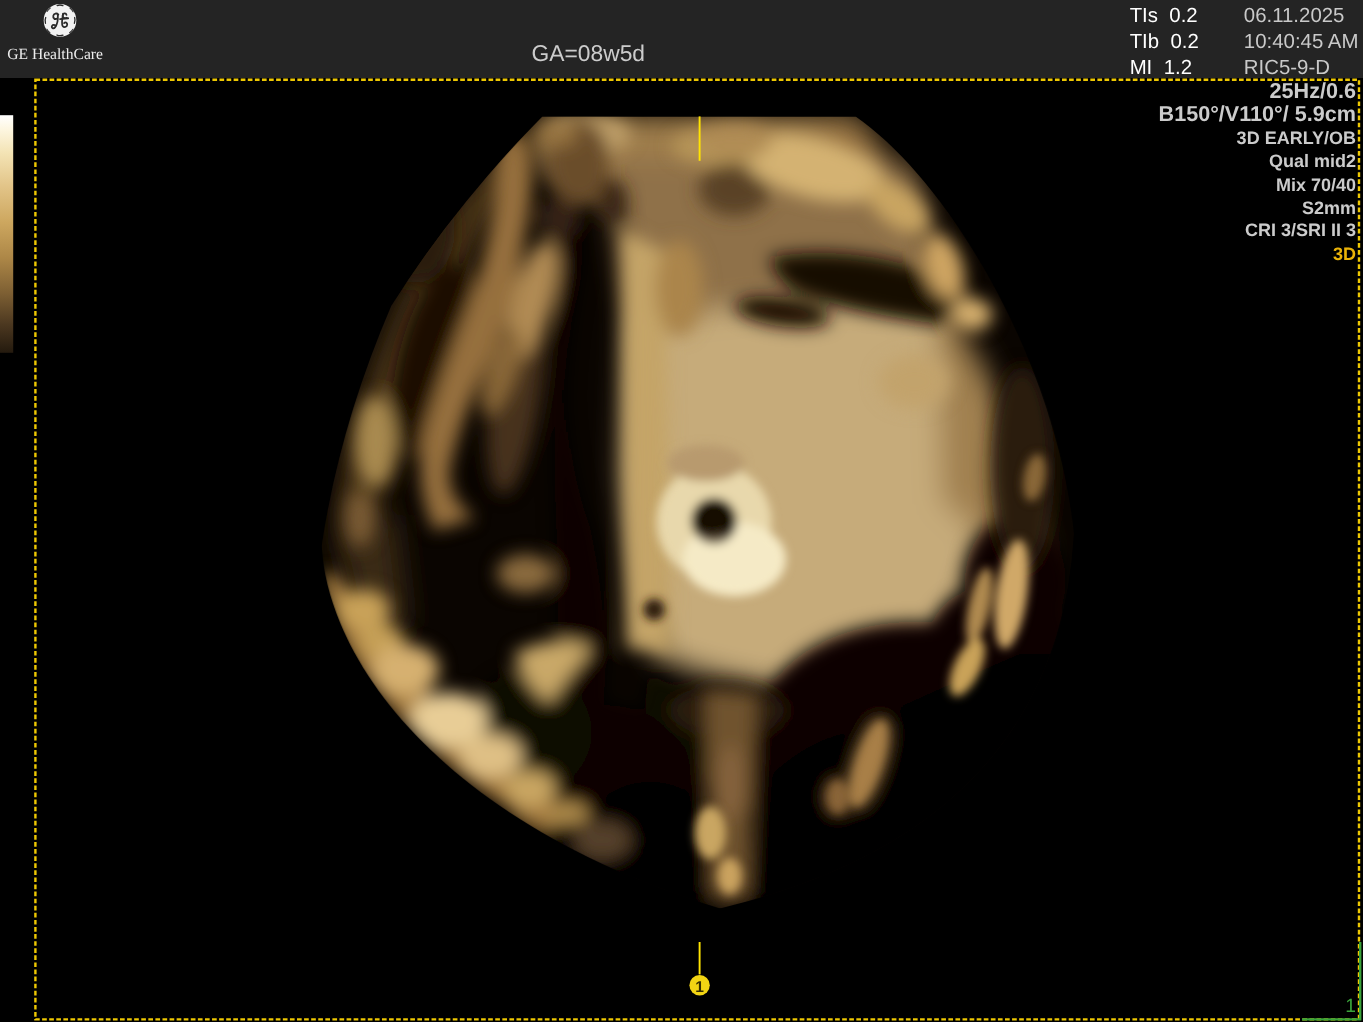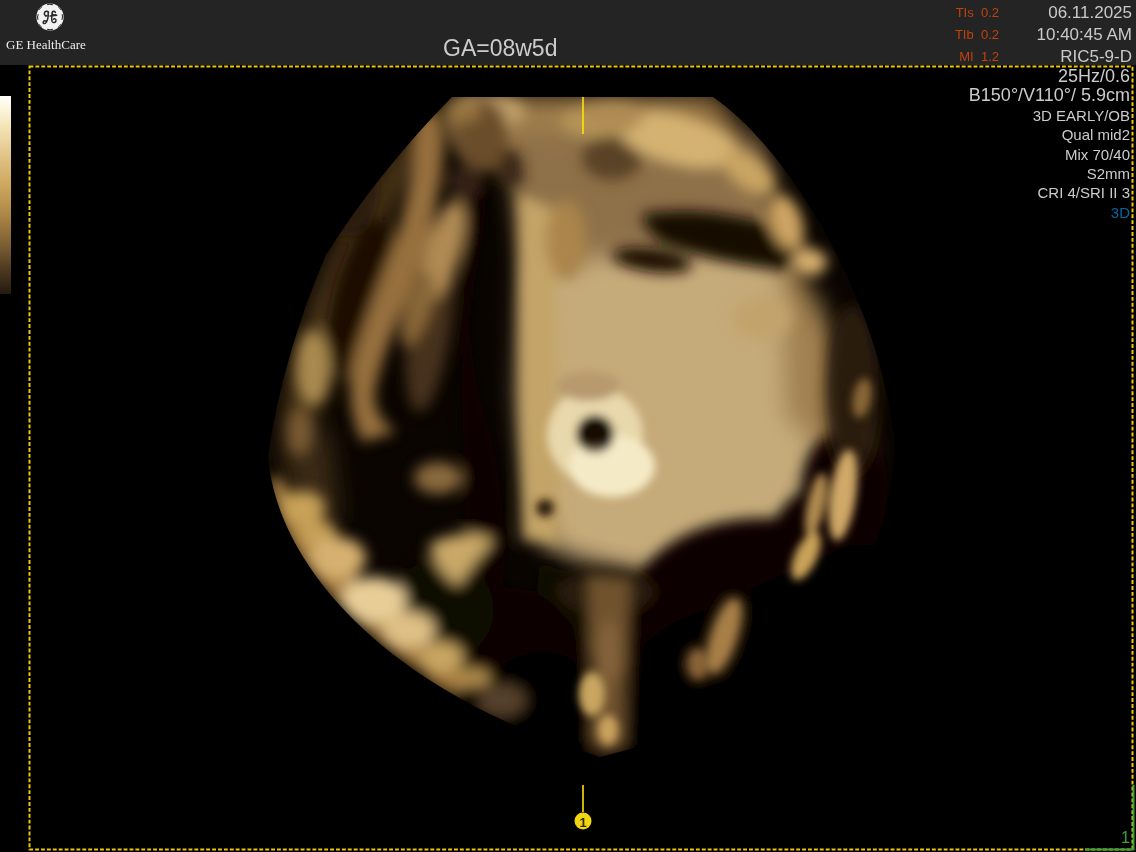--- a/index.html
+++ b/index.html
@@ -1,24 +1,24 @@
 <!DOCTYPE html>
 <html><head>
 <meta charset="utf-8">
 <style>
   html,body{margin:0;padding:0;background:#000;width:1136px;height:852px;overflow:hidden;}
   body{font-family:"Liberation Sans", sans-serif;position:relative;}
   .abs{position:absolute;}
   #topbar{left:0;top:0;width:1136px;height:65px;background:#242424;}
   #gehc{left:6px;top:37px;font-size:13px;color:#ececec;letter-spacing:0px;font-family:Liberation Serif, serif;}
-  #ga{left:443px;top:35px;font-size:23px;color:#cccccc;}
-  .r1{right:137px;text-align:right;font-size:13px;color:#c2410c;line-height:22px;}
-  .r2{right:4px;text-align:right;font-size:17px;color:#c9c9c9;line-height:22px;}
+  #ga{left:443px;top:35px;font-size:19px;color:#cccccc;}
+  .r1{right:137px;text-align:left;font-size:17px;color:#ffffff;line-height:22px;}
+  .r2{right:4px;text-align:left;font-size:17px;color:#c9c9c9;line-height:22px;}
   #rightcol{right:6px;top:67px;text-align:right;color:#cbcbcb;}
-  #rightcol div{line-height:19.4px;font-size:15px;}
+  #rightcol div{line-height:19.4px;font-size:15px;font-weight:bold;}
   #rightcol .big{font-size:18px;}
   #cmap{left:0px;top:96px;width:11px;height:198px;
     background:linear-gradient(to bottom,#ffffff 0%,#fdf6e0 6%,#f3e3b4 16%,#e2c488 30%,#cda75f 45%,#ad8747 60%,#7d5f33 75%,#4c3820 88%,#241a0e 100%);}
 </style>
 </head>
 <body>
 <div class="abs" id="topbar"></div>
 
 <svg class="abs" style="left:35px;top:2px" width="30" height="30" viewBox="0 0 30 30">
   <circle cx="15" cy="15" r="13.6" fill="#f2f2f2"></circle>
@@ -44,22 +44,22 @@
 <div class="abs" id="ga">GA=08w5d</div>
 <div class="abs r1" style="top:2px">TIs&nbsp; 0.2<br>TIb&nbsp; 0.2<br>MI&nbsp; 1.2</div>
 <div class="abs r2" style="top:2px">06.11.2025<br>10:40:45 AM<br>RIC5-9-D</div>
 <div class="abs" id="rightcol">
   <div class="big">25Hz/0.6</div>
   <div class="big">B150°/V110°/ 5.9cm</div>
   <div>3D EARLY/OB</div>
   <div>Qual mid2</div>
   <div>Mix 70/40</div>
   <div>S2mm</div>
-  <div>CRI 4/SRI II 3</div>
-  <div style="color:#0369a1">3D</div>
+  <div>CRI 3/SRI II 3</div>
+  <div style="color:#eab308">3D</div>
 </div>
 <div class="abs" id="cmap"></div>
 
 <svg class="abs" style="left:0;top:0" width="1136" height="852" viewBox="0 0 1136 852">
   <defs>
     <clipPath id="fan">
       <path d="M452,97 H713 C790,150 880,300 895,445 Q880,690 600,757 C380,690 275,560 268,455 Q283,355 326,255 Q380,170 452,97 Z"></path>
     </clipPath>
     <filter id="b4" x="-30%" y="-30%" width="160%" height="160%">
         <feGaussianBlur stdDeviation="4"></feGaussianBlur>

